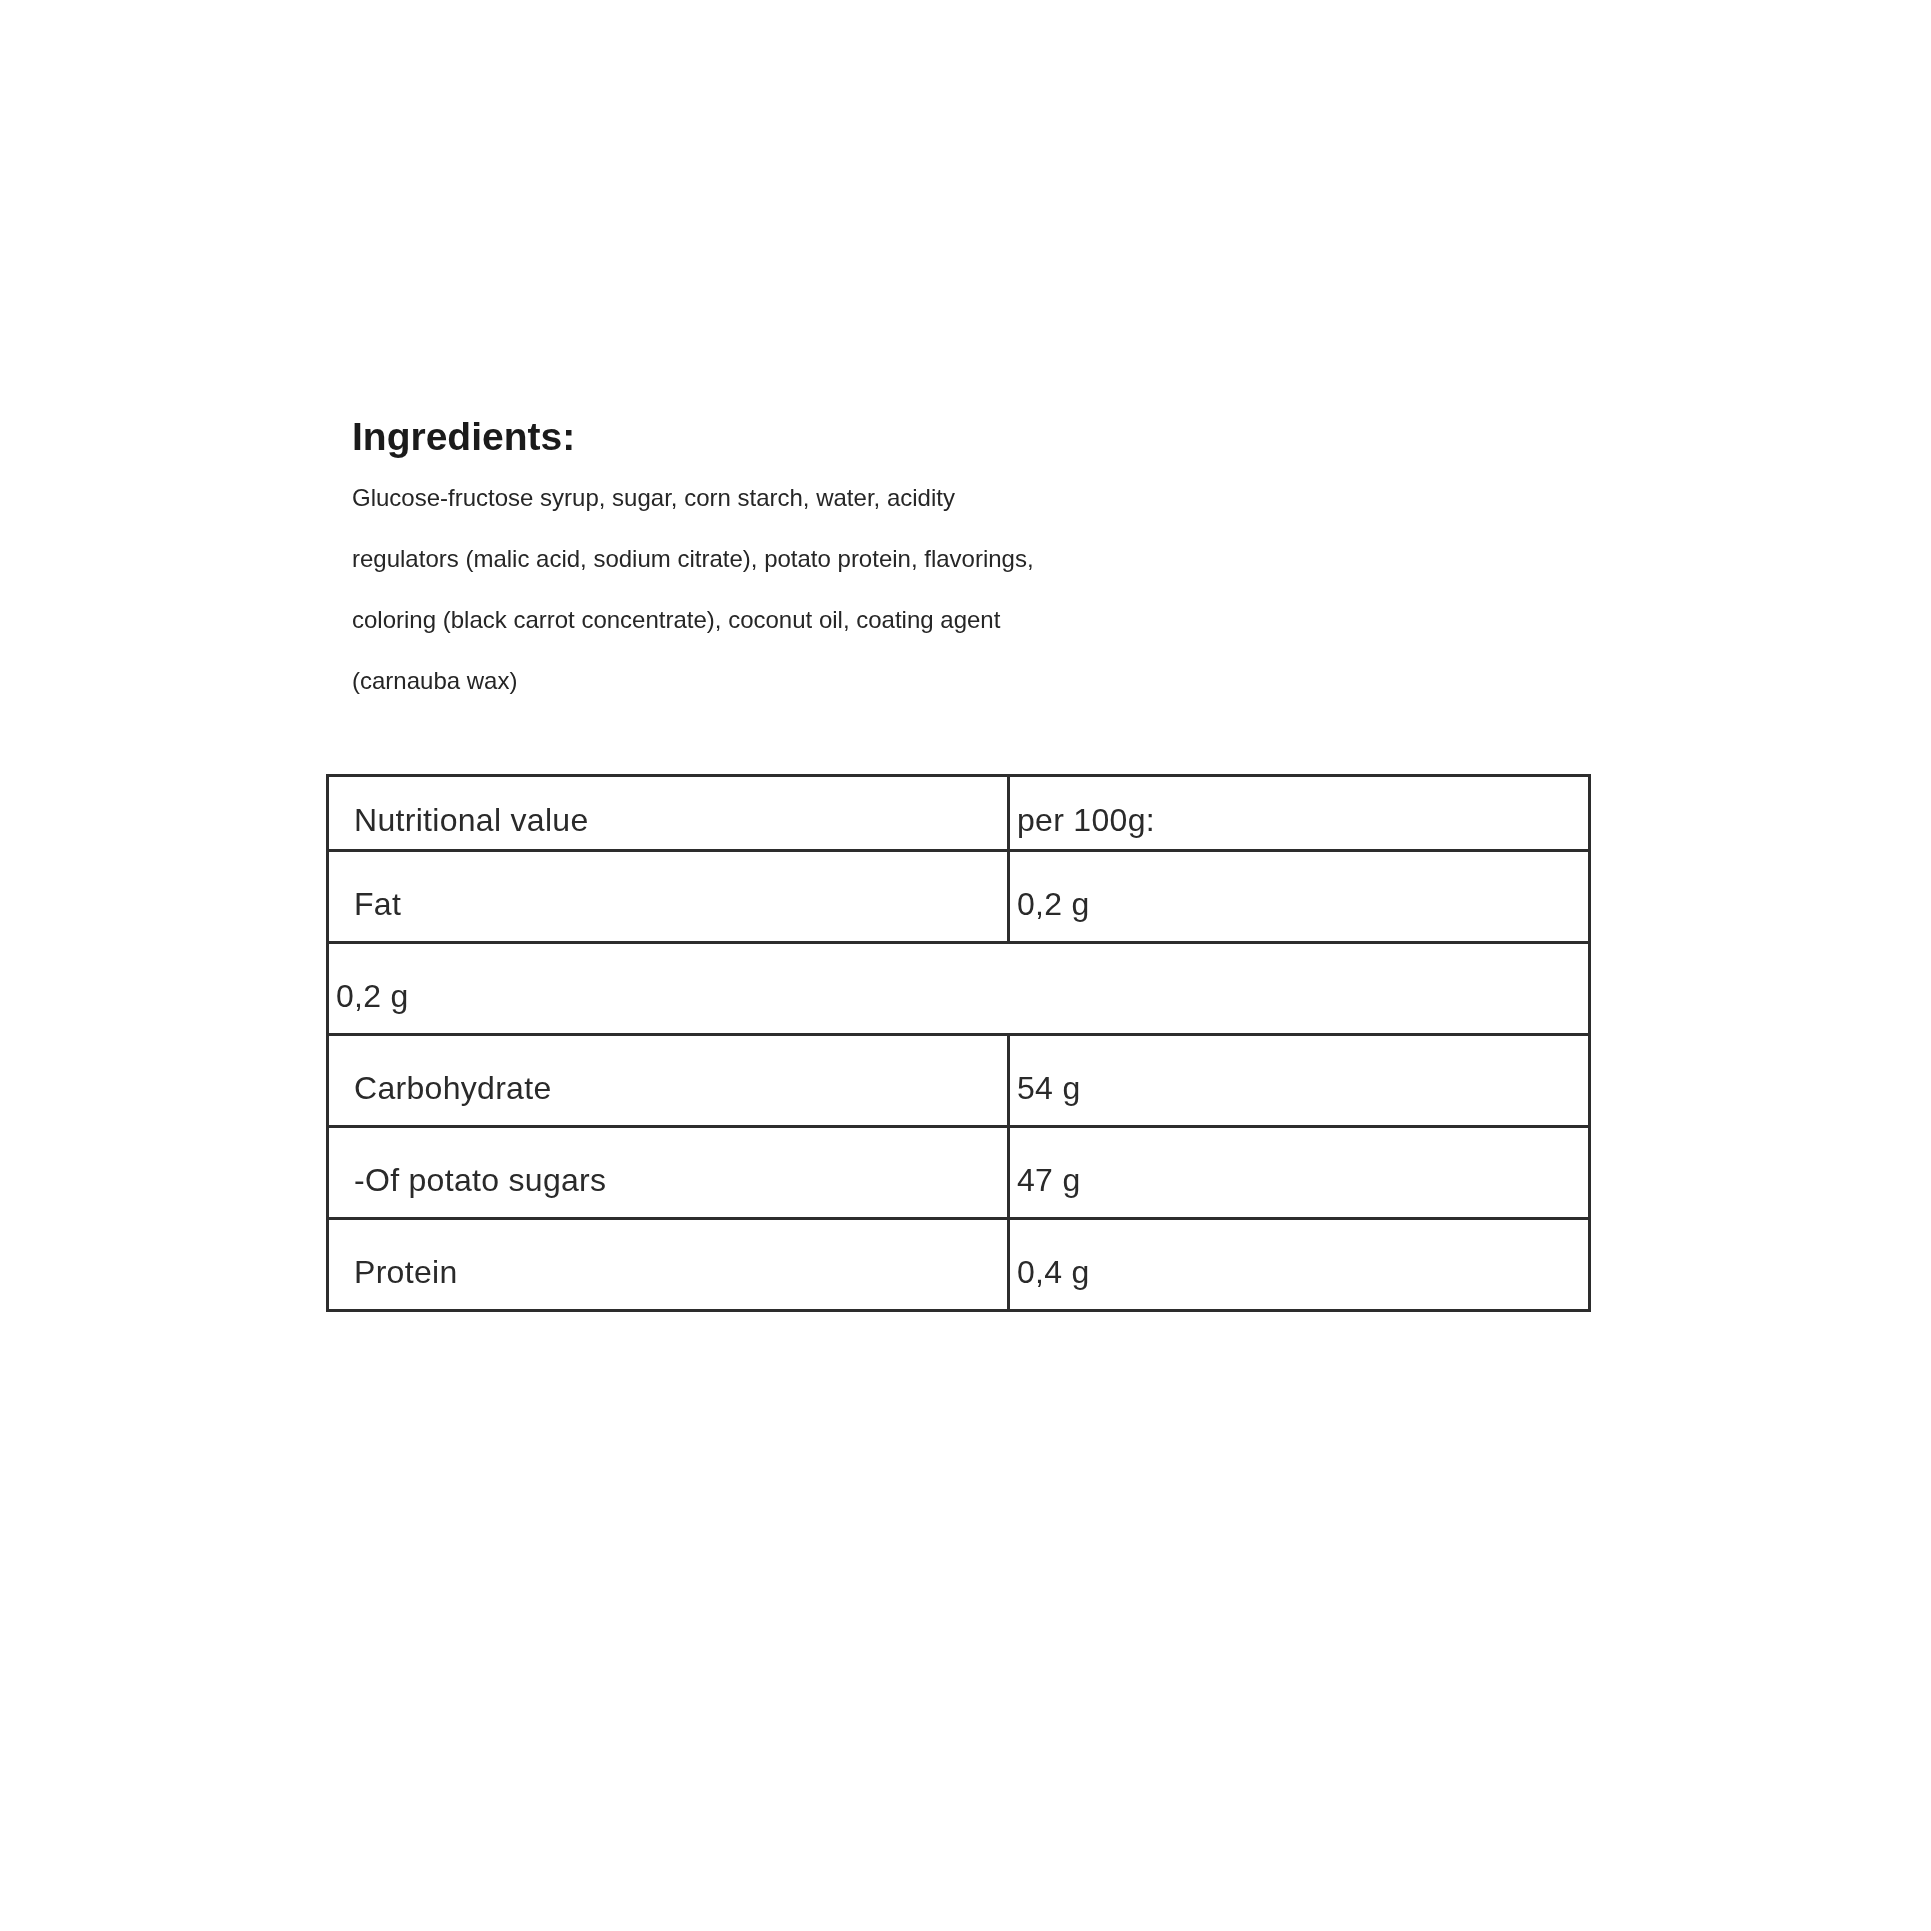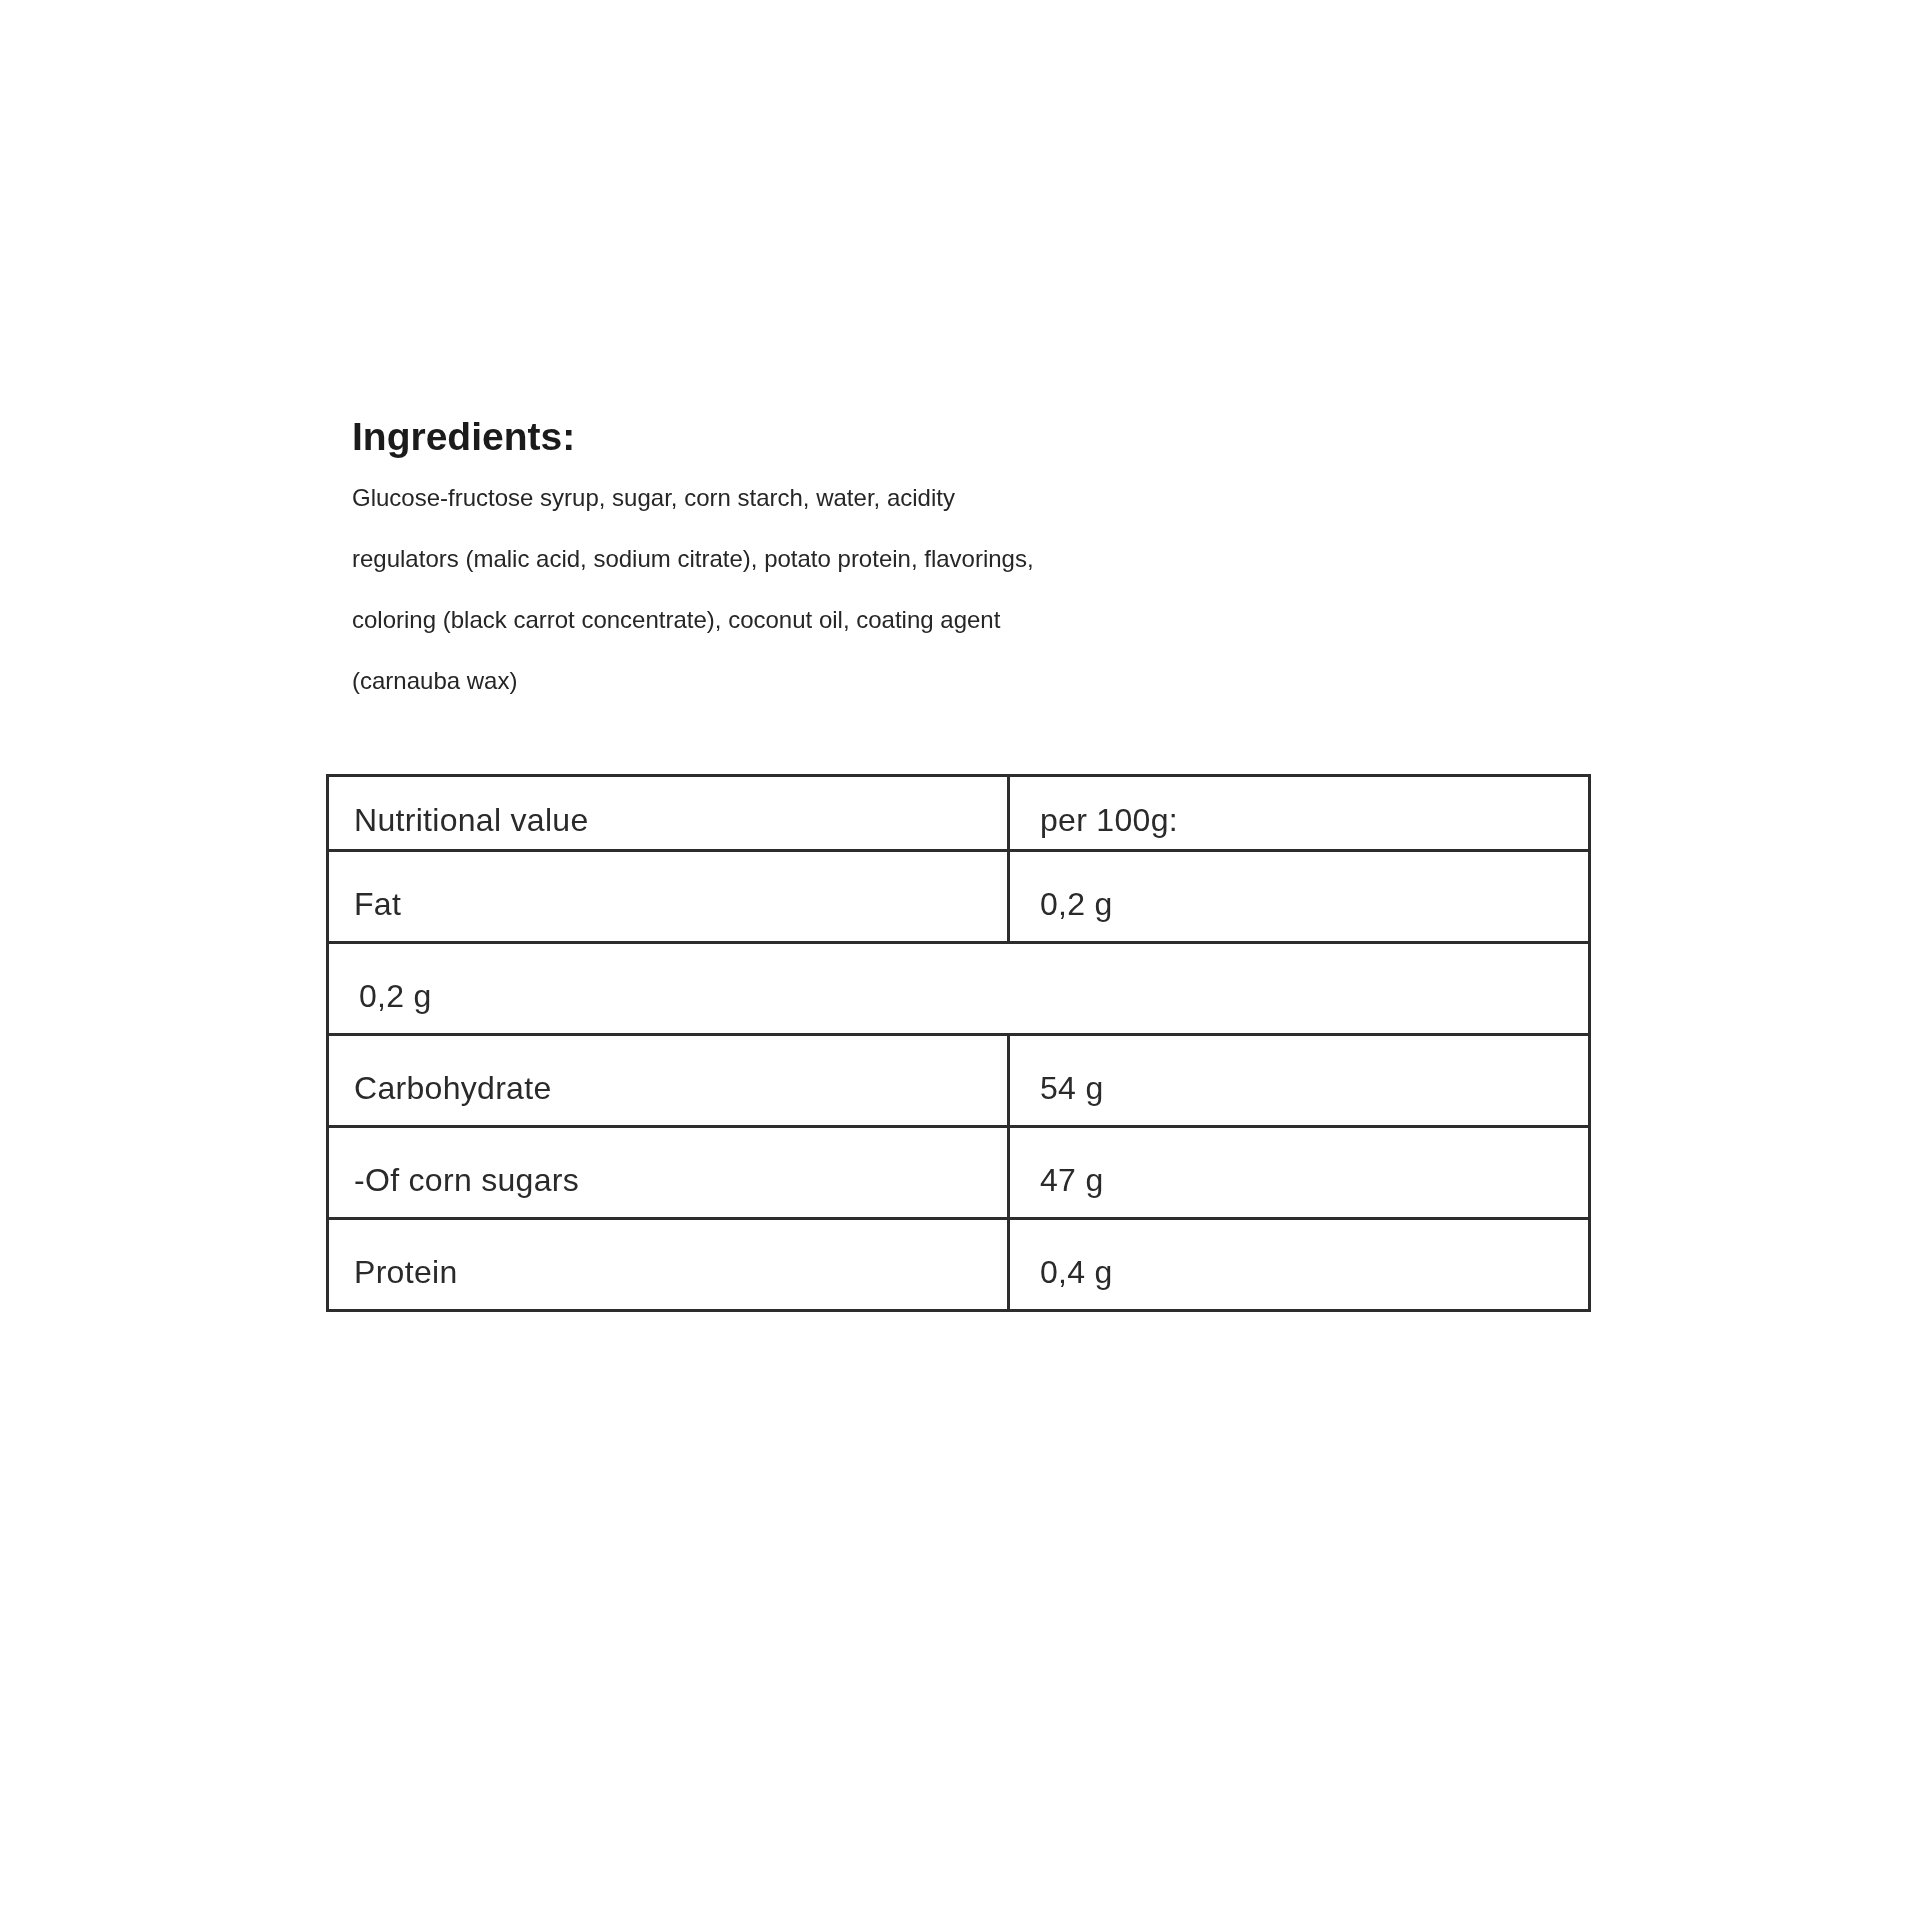--- a/index.html
+++ b/index.html
@@ -64,21 +64,21 @@
     padding: 15.4px 17.4px 0 25px;
     overflow: hidden;
     white-space: nowrap;
   }
   .nt-cell.label {
     width: 681px;
     border-right: 3.9px solid #2d2d2d;
   }
   .nt-cell.value {
     flex: 1;
-    padding-left: 30px;
+    padding-left: 7px;
   }
 </style>
 </head>
 <body>
 
 <div class="canvas">
 
   <div class="ingredients-block">
     <h1 class="ingredients-heading">Ingredients:</h1>
     <p class="ingredients-text">Glucose-fructose syrup, sugar, corn starch, water, acidity
@@ -103,21 +103,21 @@
     <div class="nt-row">
       <div class="nt-cell value">0,2 g</div>
     </div>
 
     <div class="nt-row">
       <div class="nt-cell label">Carbohydrate</div>
       <div class="nt-cell value">54 g</div>
     </div>
 
     <div class="nt-row">
-      <div class="nt-cell label">-Of corn sugars</div>
+      <div class="nt-cell label">-Of potato sugars</div>
       <div class="nt-cell value">47 g</div>
     </div>
 
     <div class="nt-row">
       <div class="nt-cell label">Protein</div>
       <div class="nt-cell value">0,4 g</div>
     </div>
 
 
   </div>

